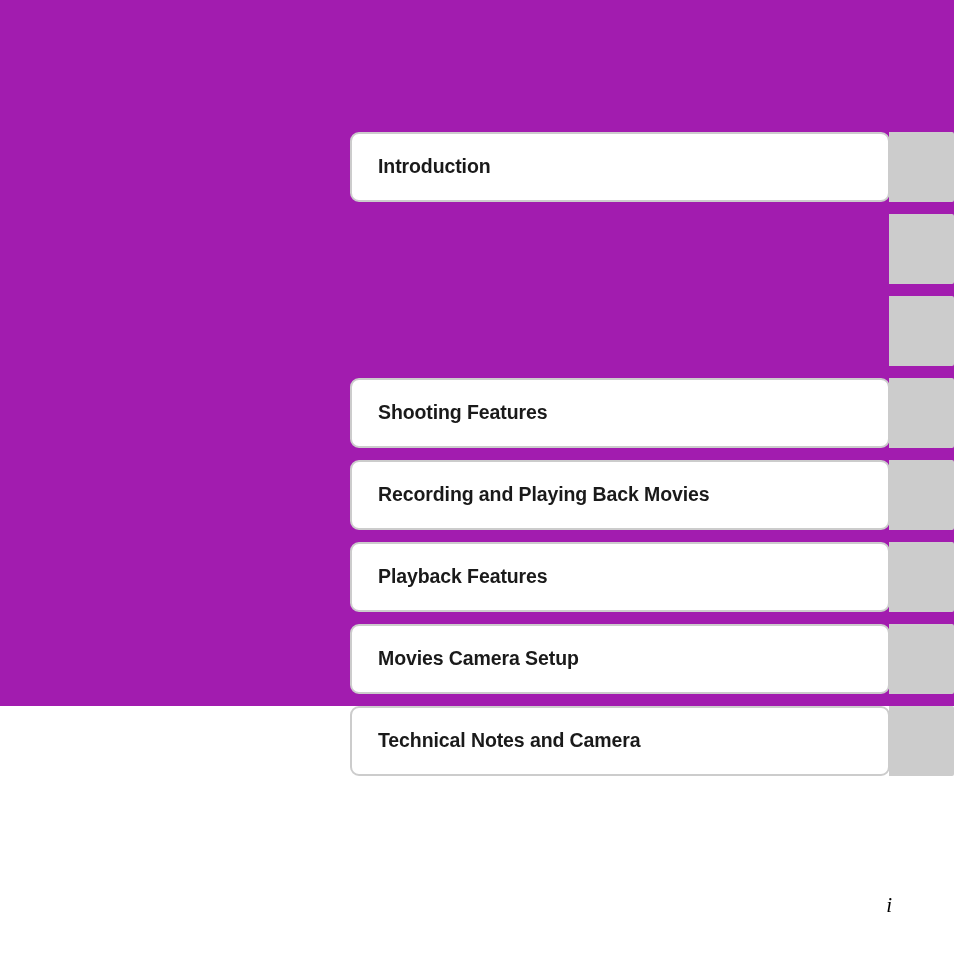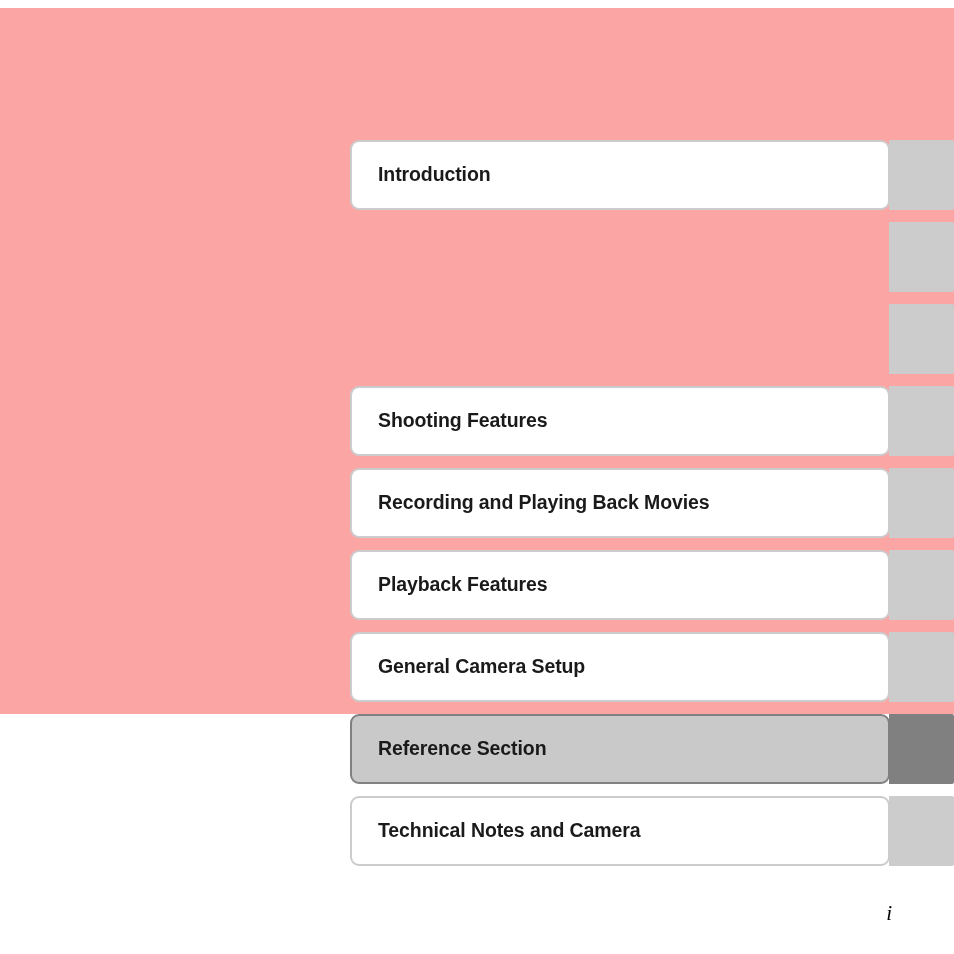--- a/index.html
+++ b/index.html
@@ -14,22 +14,21 @@
     font-family: "Liberation Sans", sans-serif;
     overflow: hidden;
     position: relative;
   }
 
   #page {
     position: absolute;
     inset: 0;
     width: 954px;
     height: 706px;
-    background: #fca5a5;
-    margin-top: 8px;
+    background: #a21caf;
   }
 
   
   #tab-list {
     position: absolute;
     left: 350px;
     top: 132px;
     width: 604px;          
     display: flex;
     flex-direction: column;
@@ -131,27 +130,21 @@
       </div>
       <div class="tab-row">
         <div class="tab-ear"></div>
         <div class="tab-body">
           <span class="tab-label">Playback Features</span>
         </div>
       </div>
       <div class="tab-row">
         <div class="tab-ear"></div>
         <div class="tab-body">
-          <span class="tab-label">General Camera Setup</span>
-        </div>
-      </div>
-      <div class="tab-row active">
-        <div class="tab-ear"></div>
-        <div class="tab-body">
-          <span class="tab-label">Reference Section</span>
+          <span class="tab-label">Movies Camera Setup</span>
         </div>
       </div>
       <div class="tab-row">
         <div class="tab-ear"></div>
         <div class="tab-body">
           <span class="tab-label">Technical Notes and Camera</span>
         </div>
       </div>
     </div>
 

